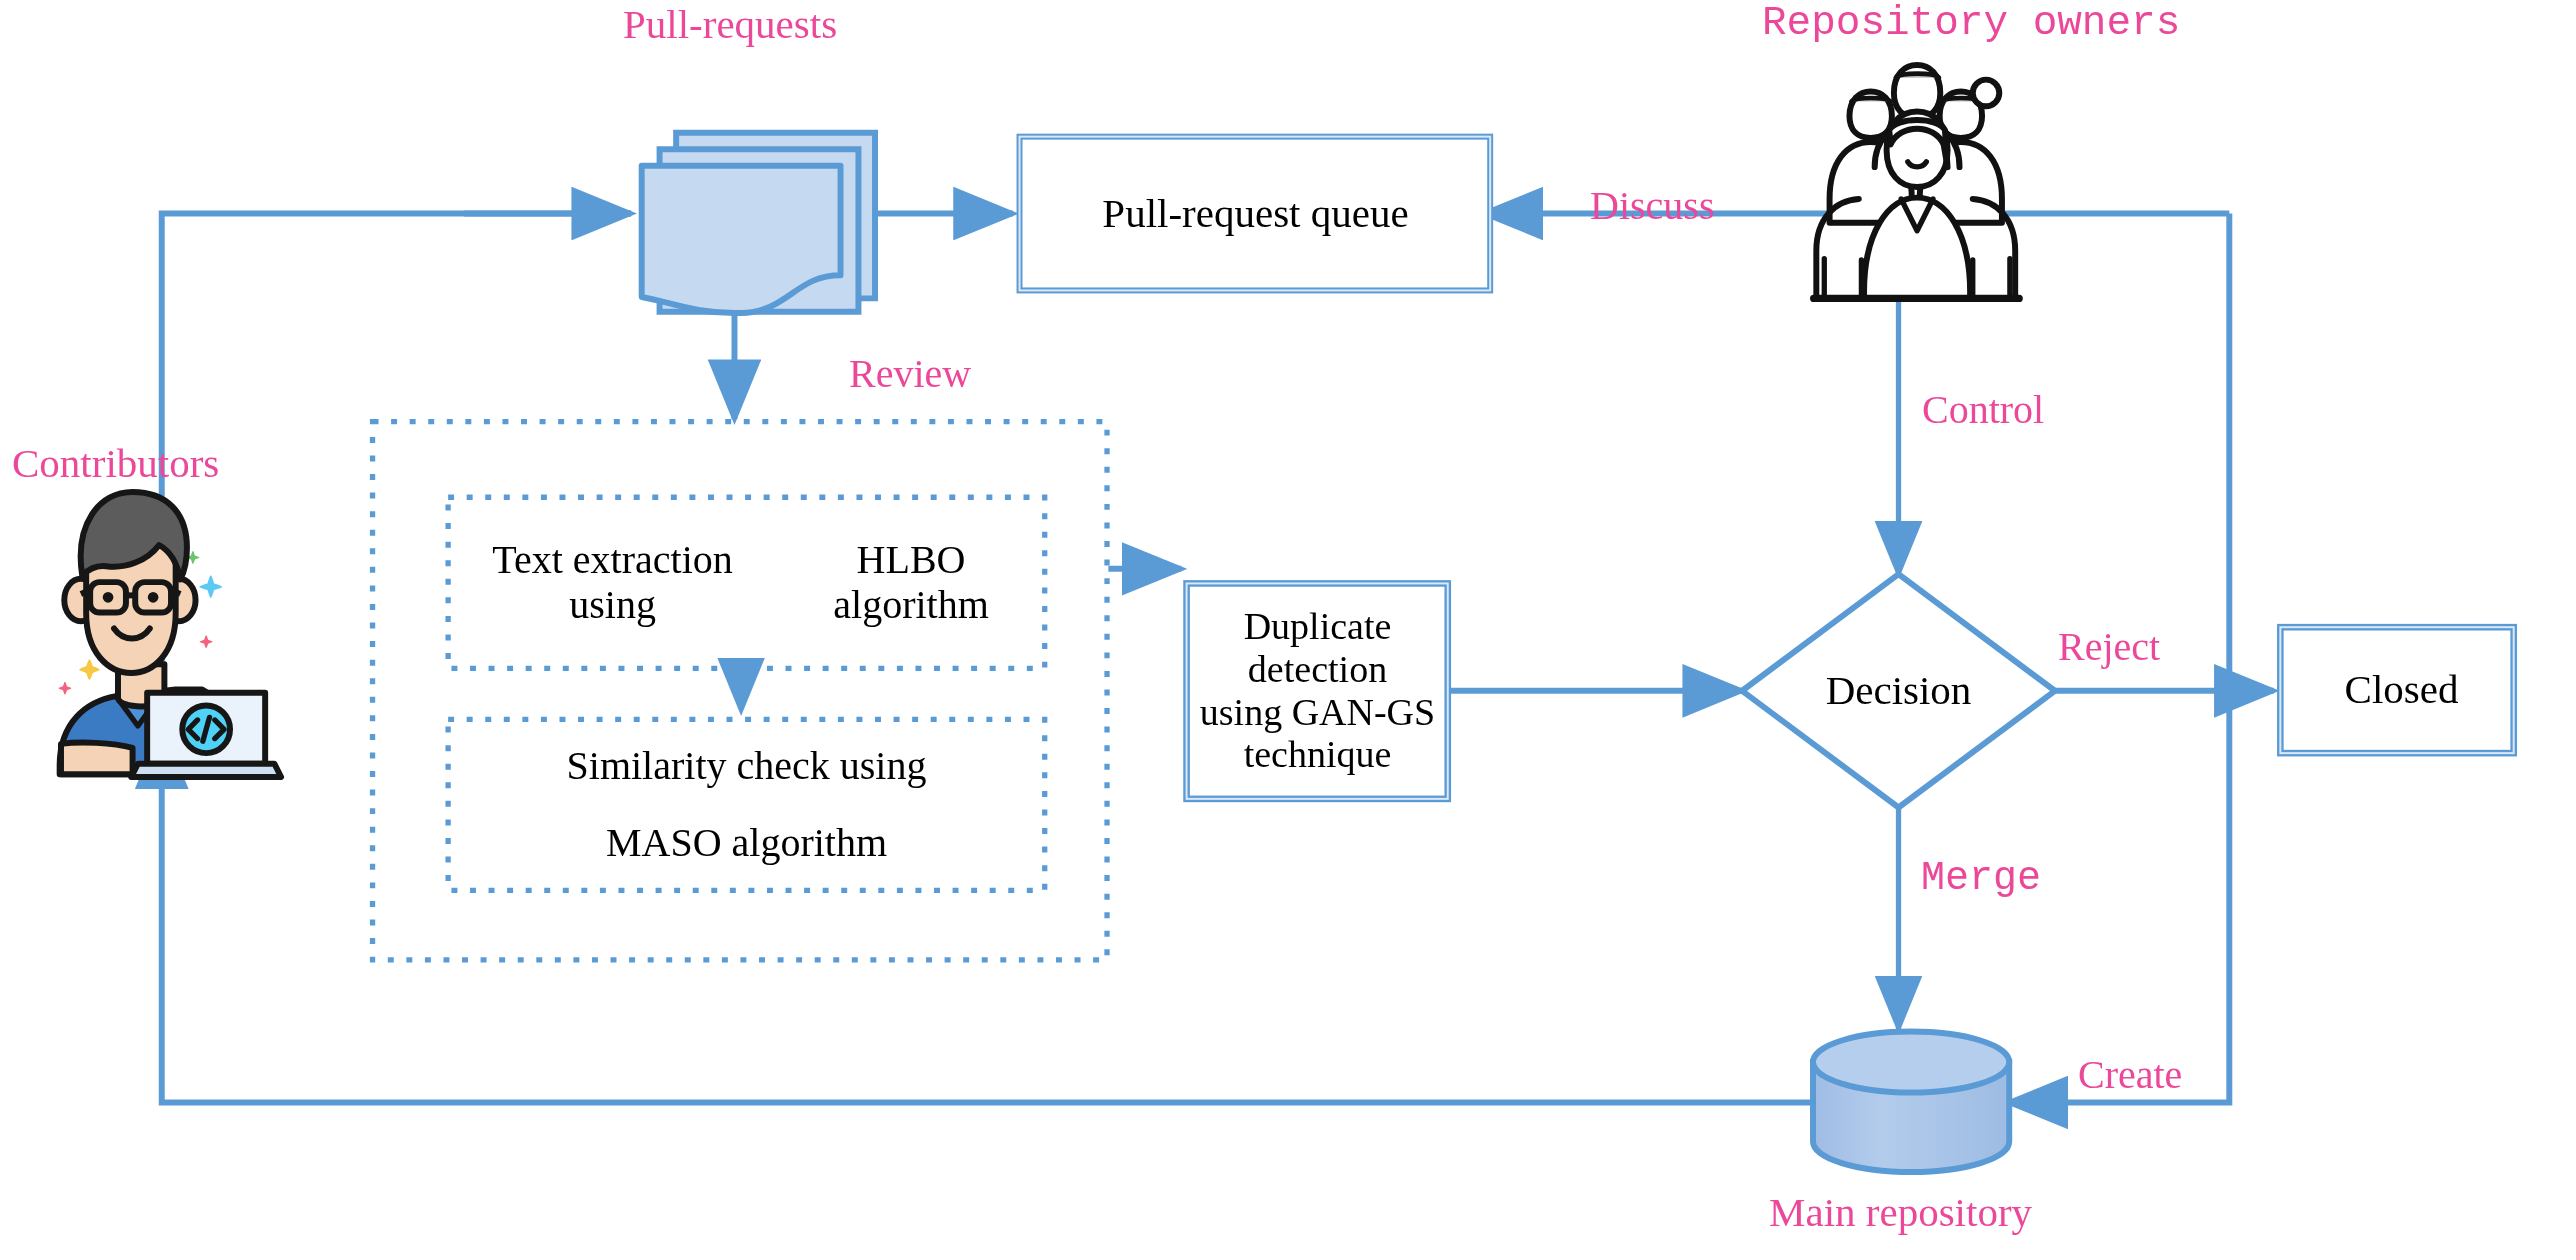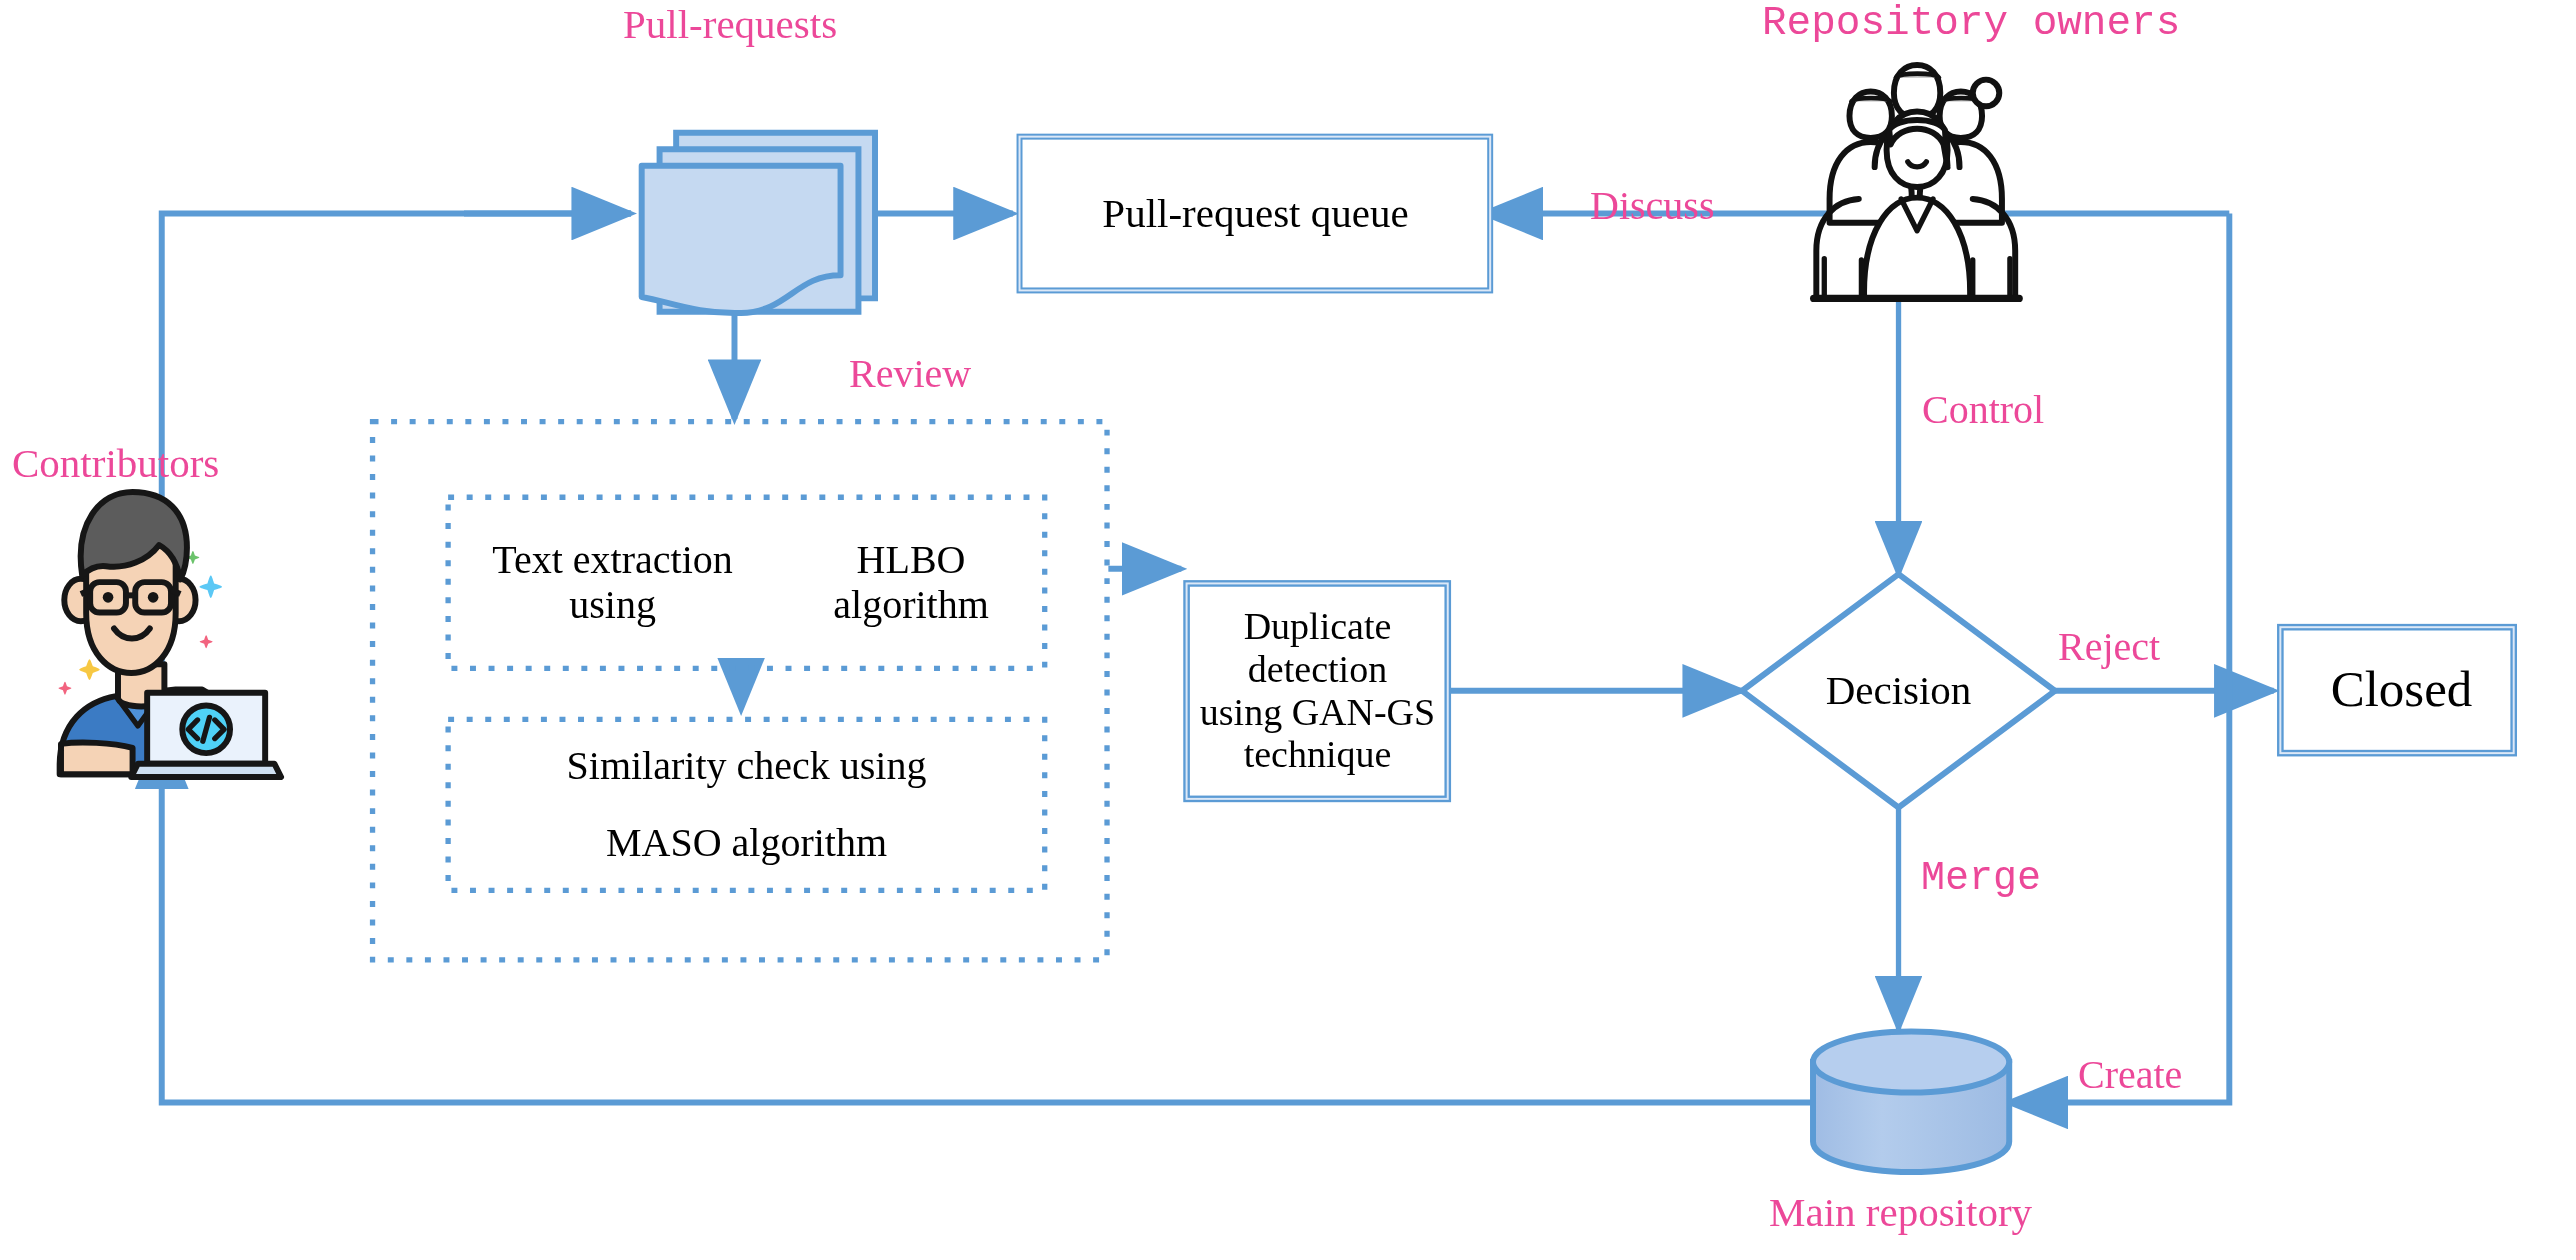--- a/index.html
+++ b/index.html
@@ -244,16 +244,16 @@
   </div>
 
   <div class="boxtext" style="left:1187px;top:583px;width:261px;height:215px;font-size:38px;flex-direction:column;border-radius:18px;">
     <span>Duplicate detection</span>
     <span>using GAN-GS</span>
     <span>technique</span>
   </div>
 
   <div class="boxtext" style="left:1786px;top:664px;width:225px;height:53px;font-size:41px;">Decision</div>
 
-  <div class="boxtext" style="left:2280px;top:627px;width:243px;height:126px;font-size:51px;">Closed</div>
+  <div class="boxtext" style="left:2280px;top:627px;width:243px;height:126px;font-size:41px;">Closed</div>
 
 </div>
 
 
 </body></html>

